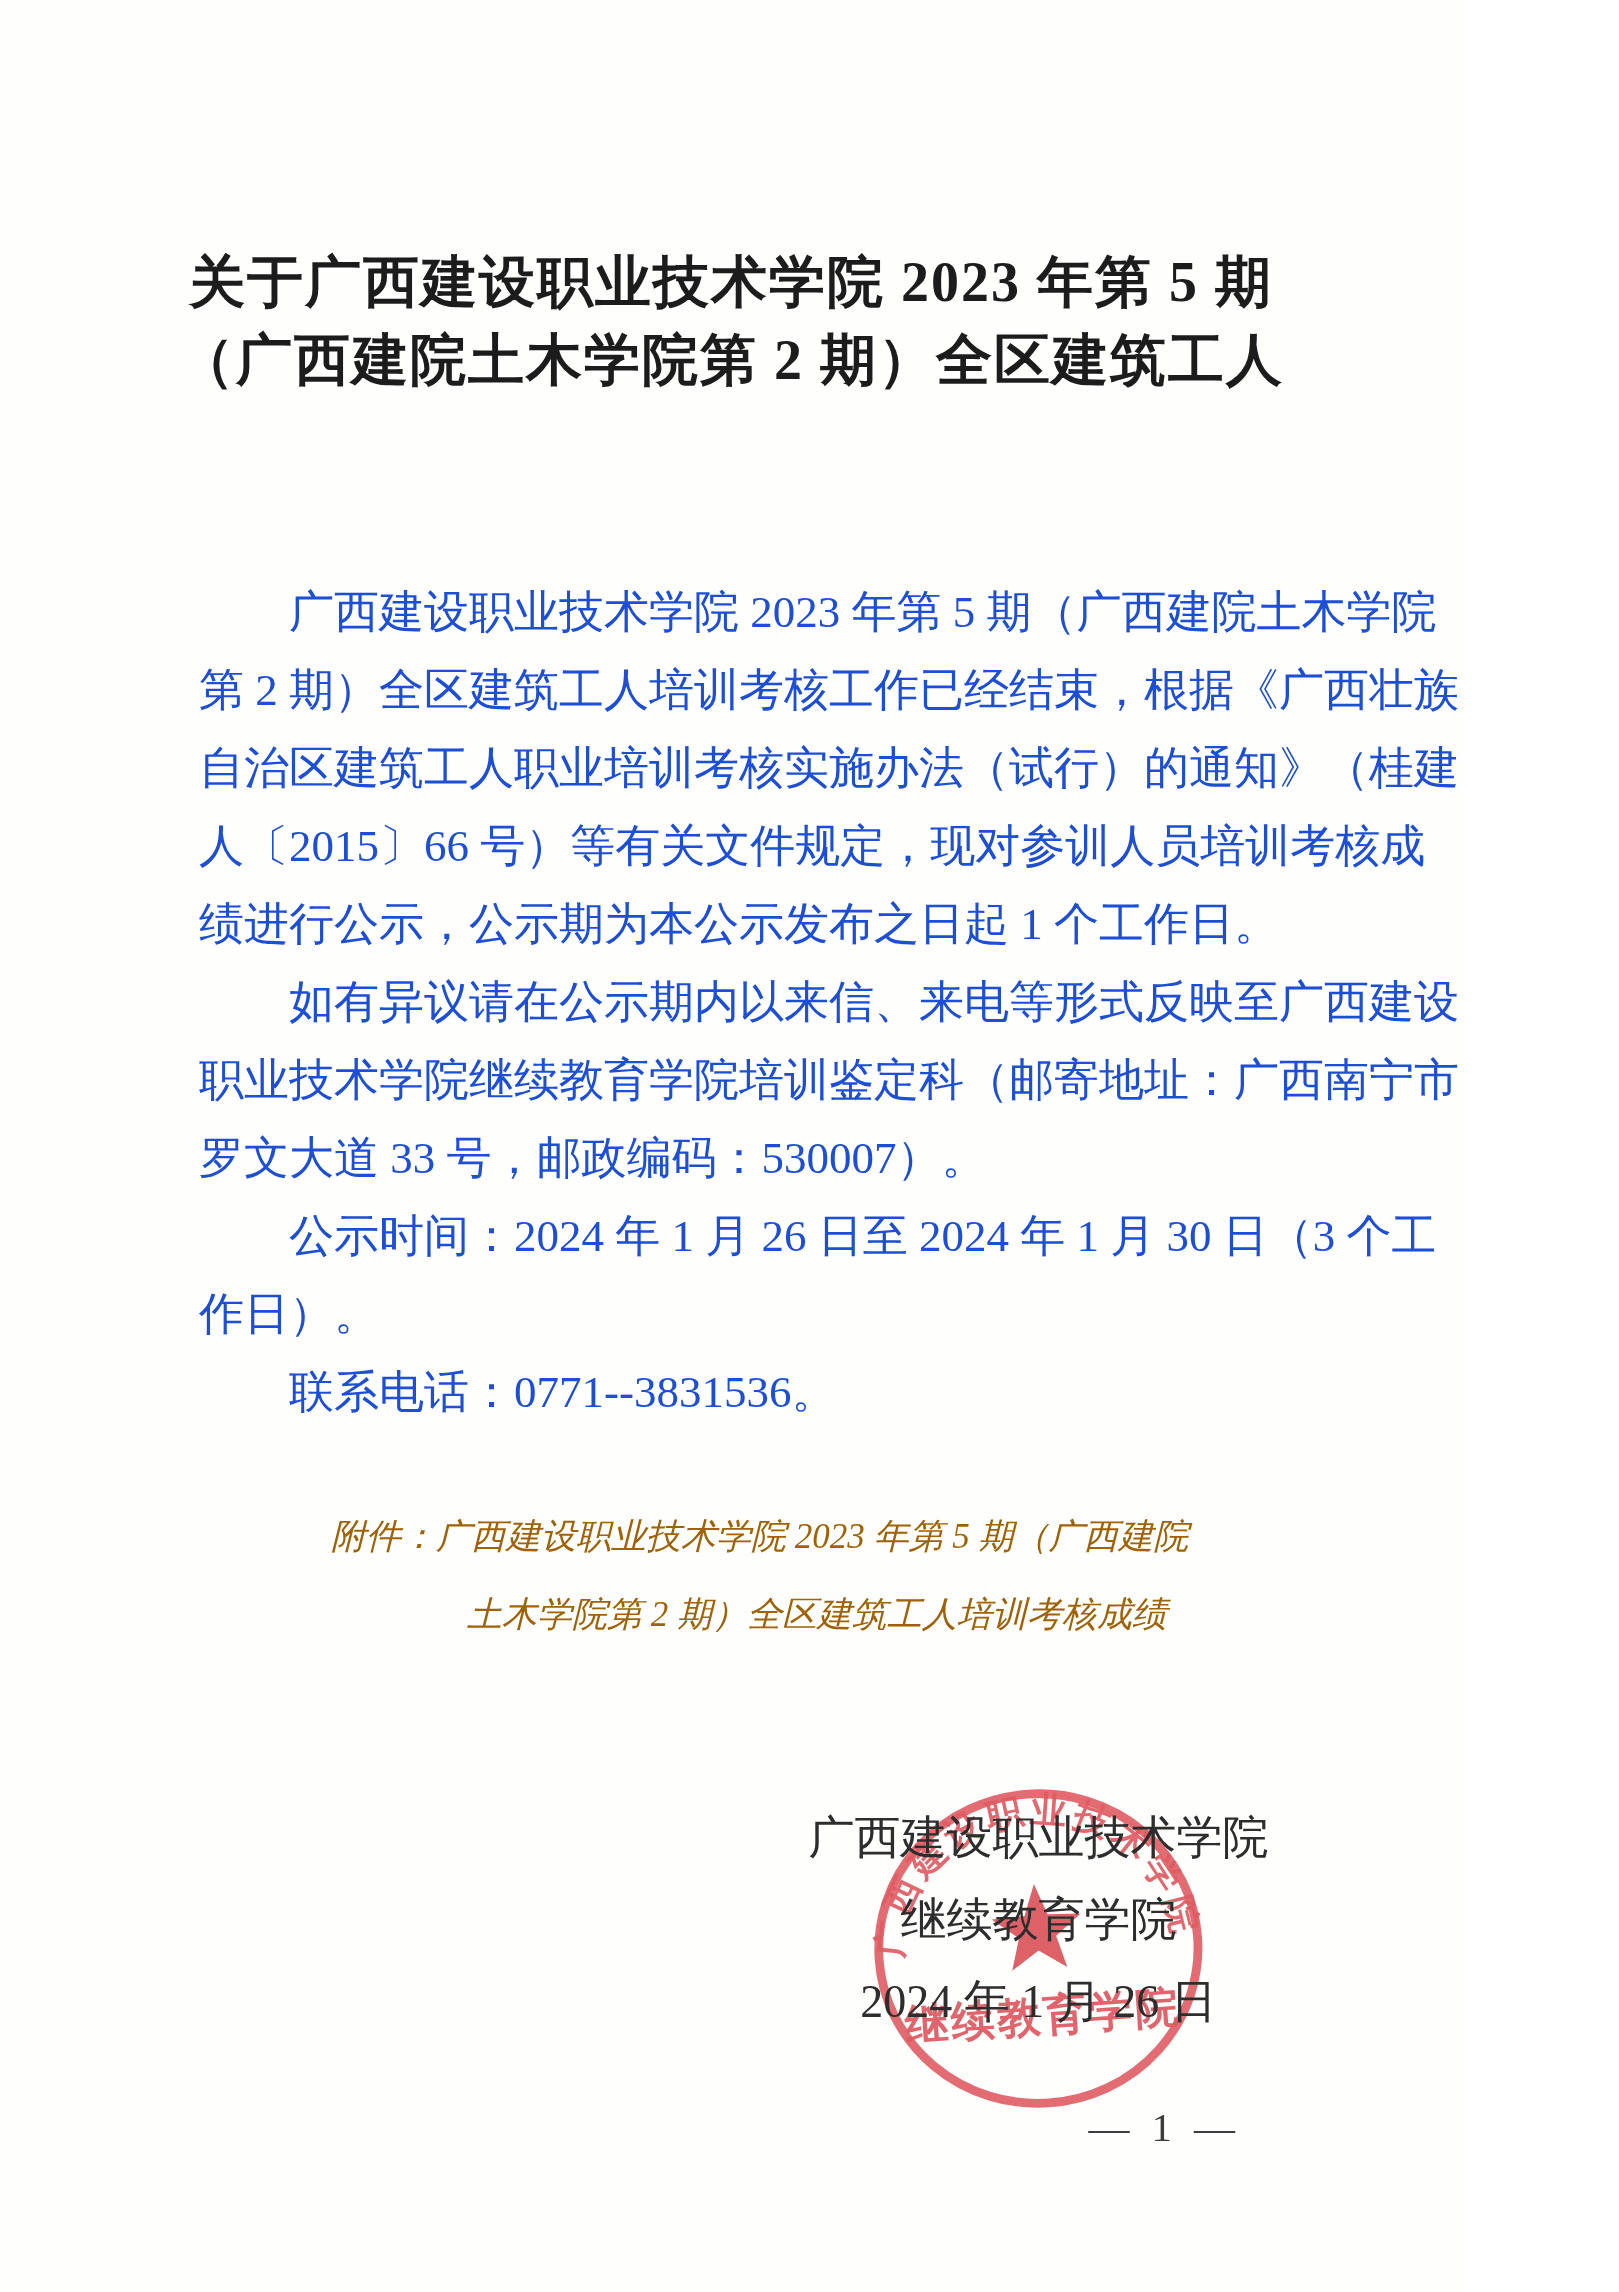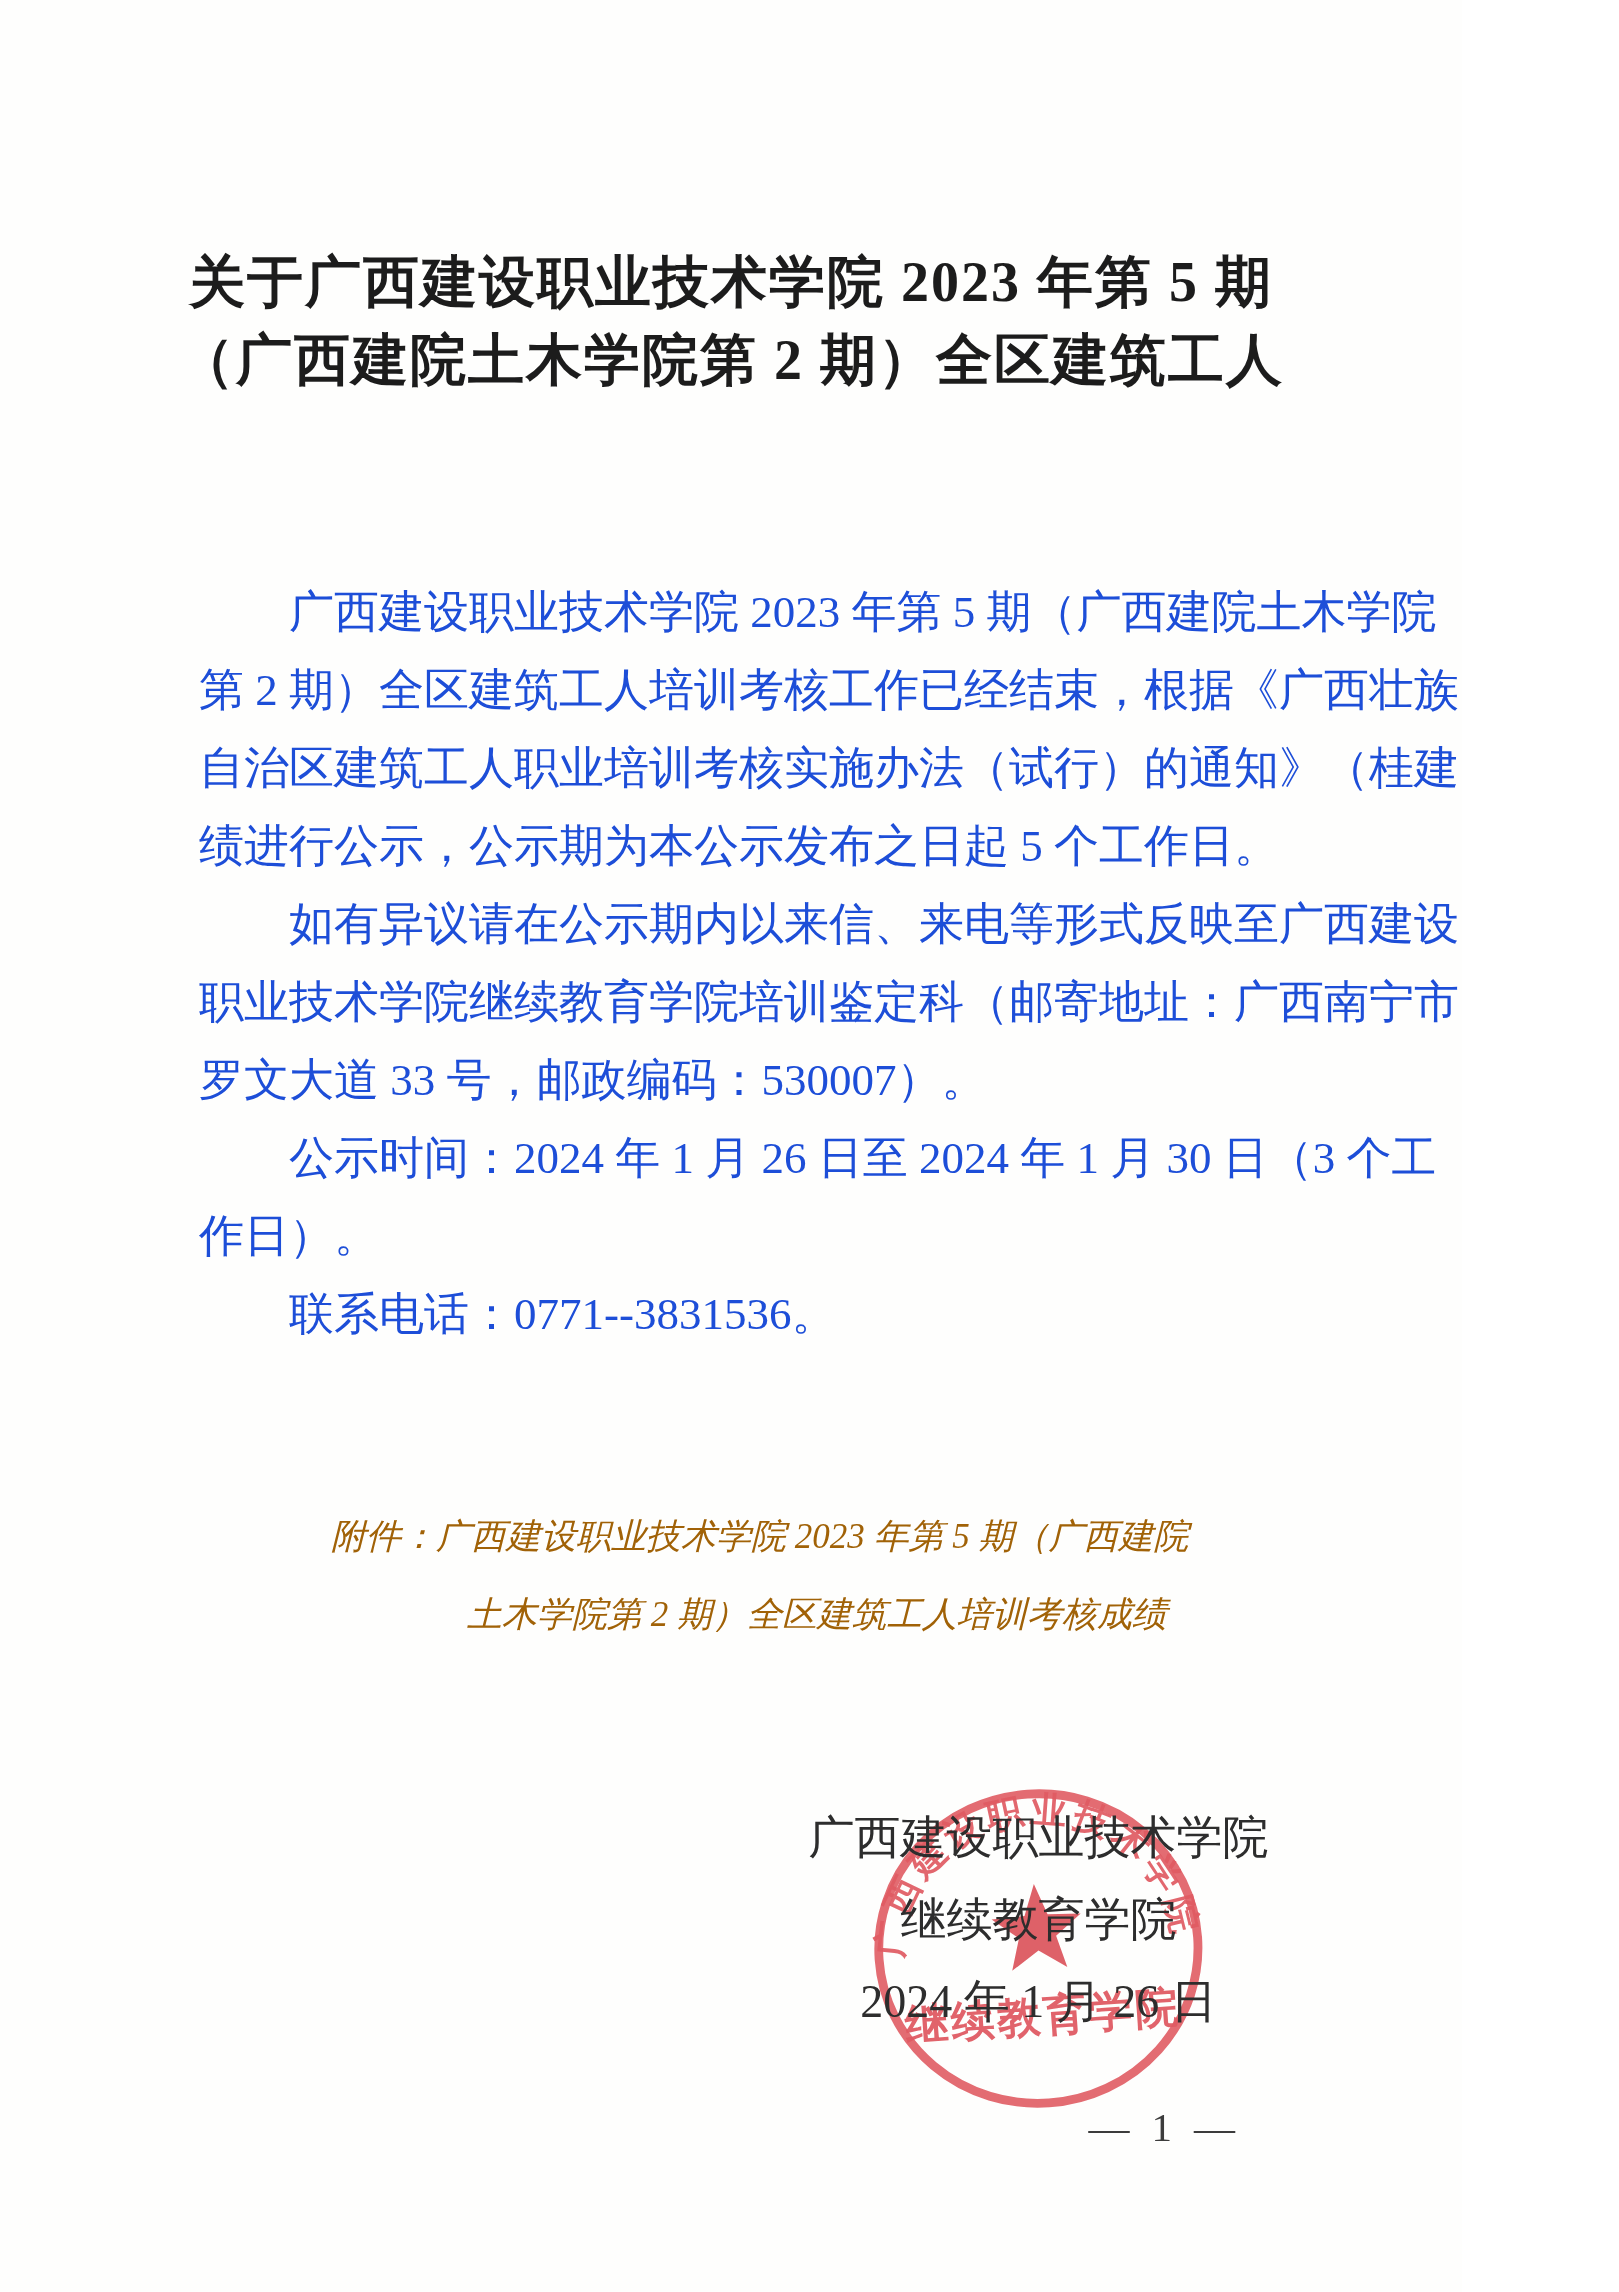--- a/index.html
+++ b/index.html
@@ -88,21 +88,22 @@
 
   <div class="doc-title">
     <div class="line">关于广西建设职业技术学院 2023 年第 5 期</div>
     <div class="line">（广西建院土木学院第 2 期）全区建筑工人</div>
   </div>
 
   <div class="body-text">
     <div class="line indent">广西建设职业技术学院 2023 年第 5 期（广西建院土木学院</div>
     <div class="line">第 2 期）全区建筑工人培训考核工作已经结束，根据《广西壮族</div>
     <div class="line">自治区建筑工人职业培训考核实施办法（试行）的通知》（桂建</div>
-    <div class="line">绩进行公示，公示期为本公示发布之日起 5 个工作日。</div>
+    <div class="line">人〔2015〕66 号）等有关文件规定，现对参训人员培训考核成</div>
+    <div class="line">绩进行公示，公示期为本公示发布之日起 1 个工作日。</div>
     <div class="line indent">如有异议请在公示期内以来信、来电等形式反映至广西建设</div>
     <div class="line">职业技术学院继续教育学院培训鉴定科（邮寄地址：广西南宁市</div>
     <div class="line">罗文大道 33 号，邮政编码：530007）。</div>
     <div class="line indent">公示时间：2024 年 1 月 26 日至 2024 年 1 月 30 日（3 个工</div>
     <div class="line">作日）。</div>
     <div class="line indent">联系电话：0771--3831536。</div>
   </div>
 
   <div class="attachment">
     <div class="line att-first">附件：广西建设职业技术学院 2023 年第 5 期（广西建院</div>

